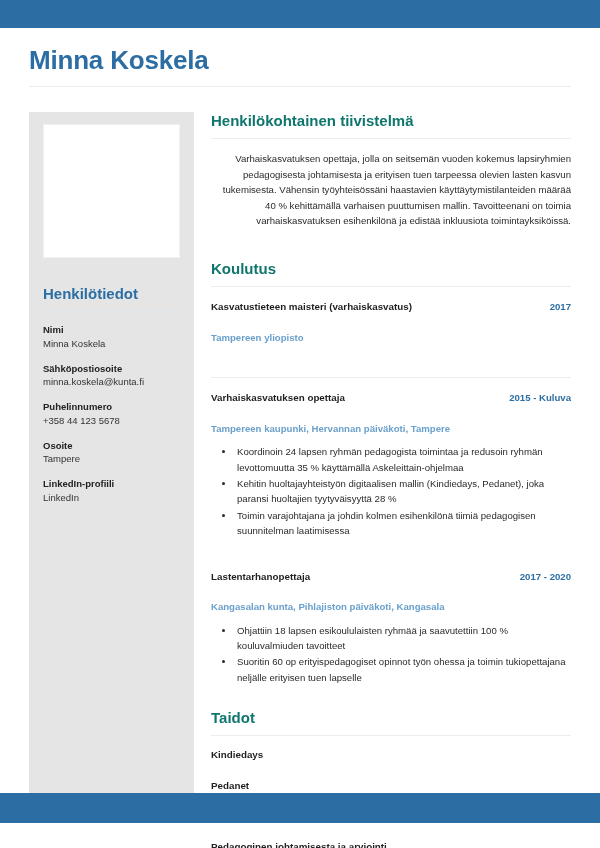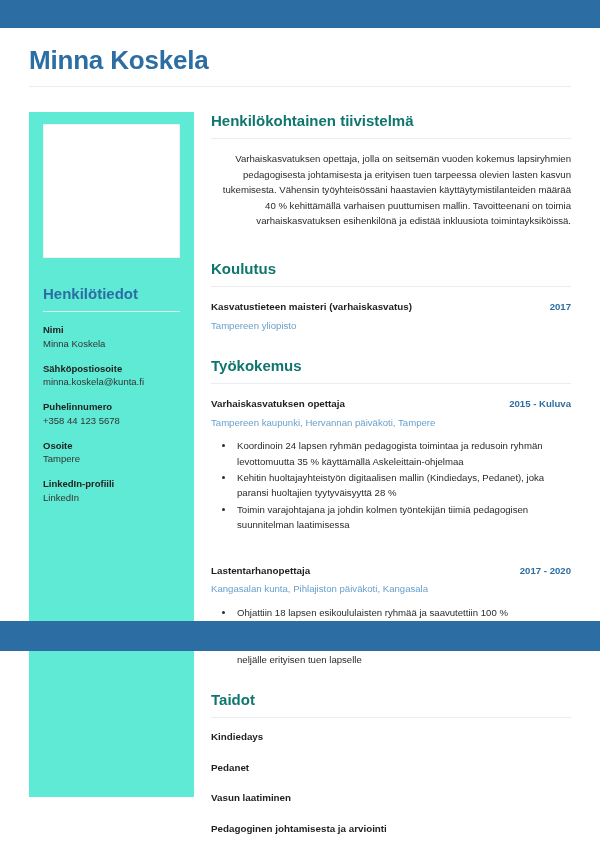--- a/index.html
+++ b/index.html
@@ -12,21 +12,21 @@
     background: #ffffff;
     font-family: "Liberation Sans", sans-serif;
     color: #2b2b2b;
     overflow: hidden;
     position: relative;
   }
 
   .page {
     position: relative;
     width: 600px;
-    height: 651px;
+    height: 823px;
     background: #ffffff;
   }
 
   .bar-top {
     position: absolute;
     top: 0; left: 0;
     width: 600px;
     height: 28px;
     background: #2c6ea3;
   }
@@ -66,21 +66,21 @@
     width: 600px;
   }
 
   
   .sidebar {
     position: absolute;
     top: 0;
     left: 29px;
     width: 165px;
     min-height: 685px;
-    background: #5eead4;
+    background: #e5e5e5;
     box-sizing: border-box;
     padding: 12px 14px 20px 14px;
   }
   .photo-box {
     width: 137px;
     height: 134px;
     background: #ffffff;
     border: 1px solid #eef2f5;
     box-sizing: border-box;
   }
@@ -155,21 +155,22 @@
     font-weight: bold;
     color: #2c6ea3;
     white-space: nowrap;
     padding-left: 10px;
     line-height: 1.4;
   }
   .entry-sub {
     font-size: 9.6px;
     color: #6aa0cc;
     line-height: 1.5;
-    margin-top: 5px;
+    margin-top: 17px;
+    font-weight: bold;
   }
   ul.bullets {
     margin: 8px 0 0 0;
     padding-left: 24px;
     list-style-type: disc;
   }
   ul.bullets li {
     font-size: 9.6px;
     line-height: 1.6;
     color: #2b2b2b;
@@ -252,33 +253,32 @@
             <div class="entry-title">Kasvatustieteen maisteri (varhaiskasvatus)</div>
             <div class="entry-date">2017</div>
           </div>
           <div class="entry-sub">Tampereen yliopisto</div>
         </div>
       </section>
 
       <div class="gap-lg"></div>
 
       <section class="section">
-        <div class="sec-heading">Työkokemus</div>
         <div class="sec-rule"></div>
 
         <div class="entry">
           <div class="entry-row">
             <div class="entry-title">Varhaiskasvatuksen opettaja</div>
             <div class="entry-date">2015 - Kuluva</div>
           </div>
           <div class="entry-sub">Tampereen kaupunki, Hervannan päiväkoti, Tampere</div>
           <ul class="bullets">
             <li>Koordinoin 24 lapsen ryhmän pedagogista toimintaa ja redusoin ryhmän levottomuutta 35 % käyttämällä Askeleittain-ohjelmaa</li>
             <li>Kehitin huoltajayhteistyön digitaalisen mallin (Kindiedays, Pedanet), joka paransi huoltajien tyytyväisyyttä 28 %</li>
-            <li>Toimin varajohtajana ja johdin kolmen työntekijän tiimiä pedagogisen suunnitelman laatimisessa</li>
+            <li>Toimin varajohtajana ja johdin kolmen esihenkilönä tiimiä pedagogisen suunnitelman laatimisessa</li>
           </ul>
         </div>
 
         <div class="gap-md"></div>
 
         <div class="entry">
           <div class="entry-row">
             <div class="entry-title">Lastentarhanopettaja</div>
             <div class="entry-date">2017 - 2020</div>
           </div>

